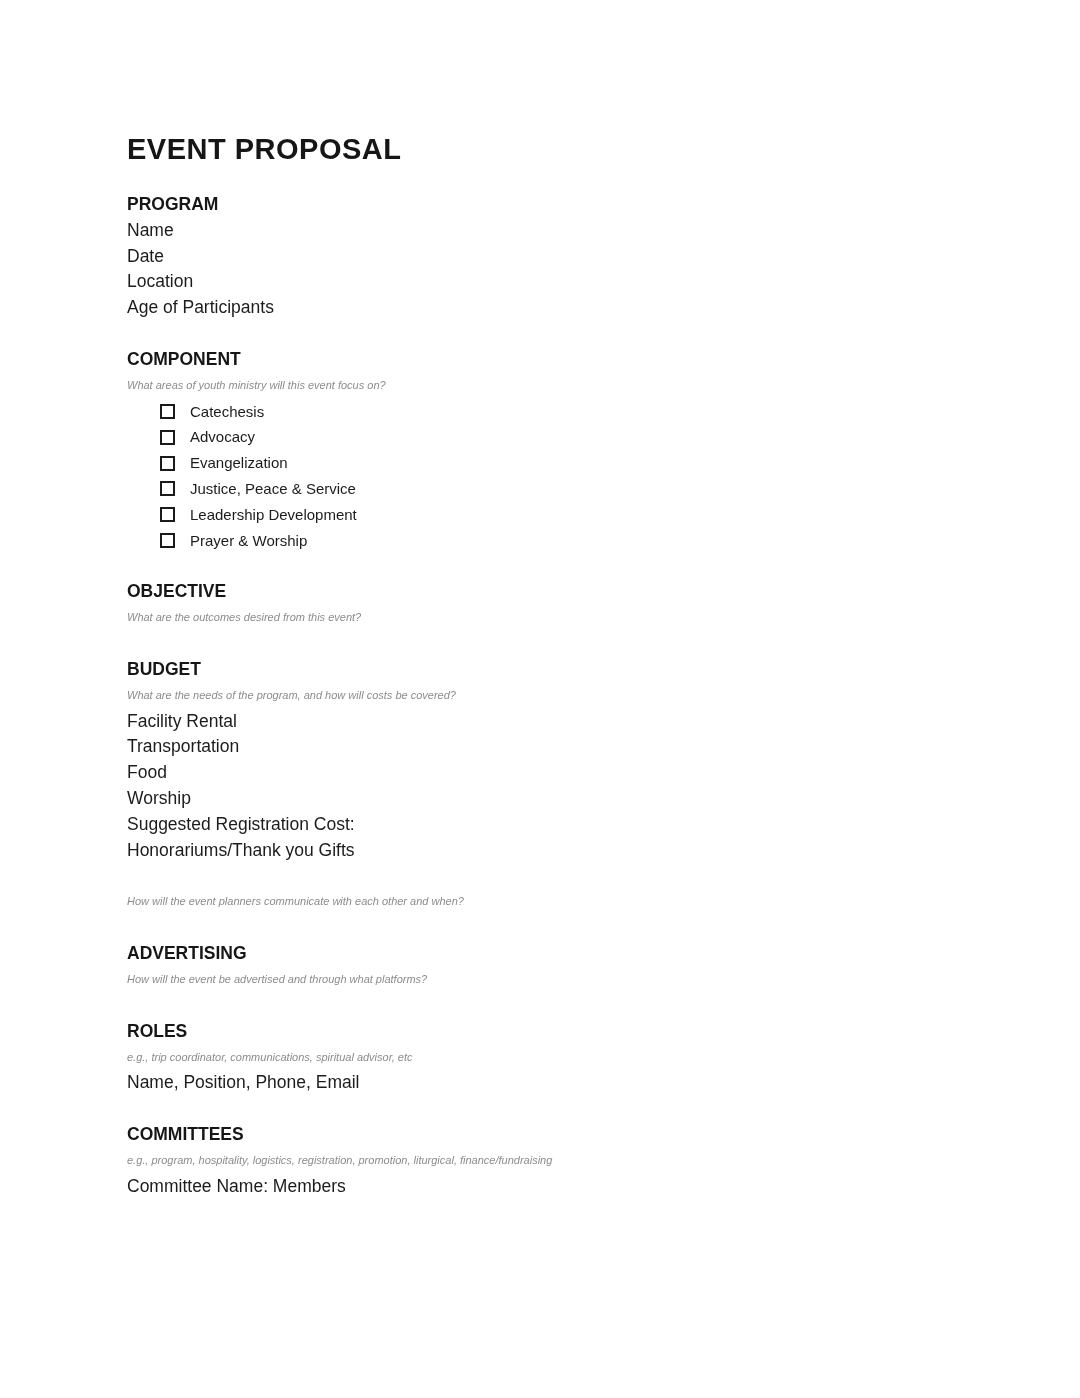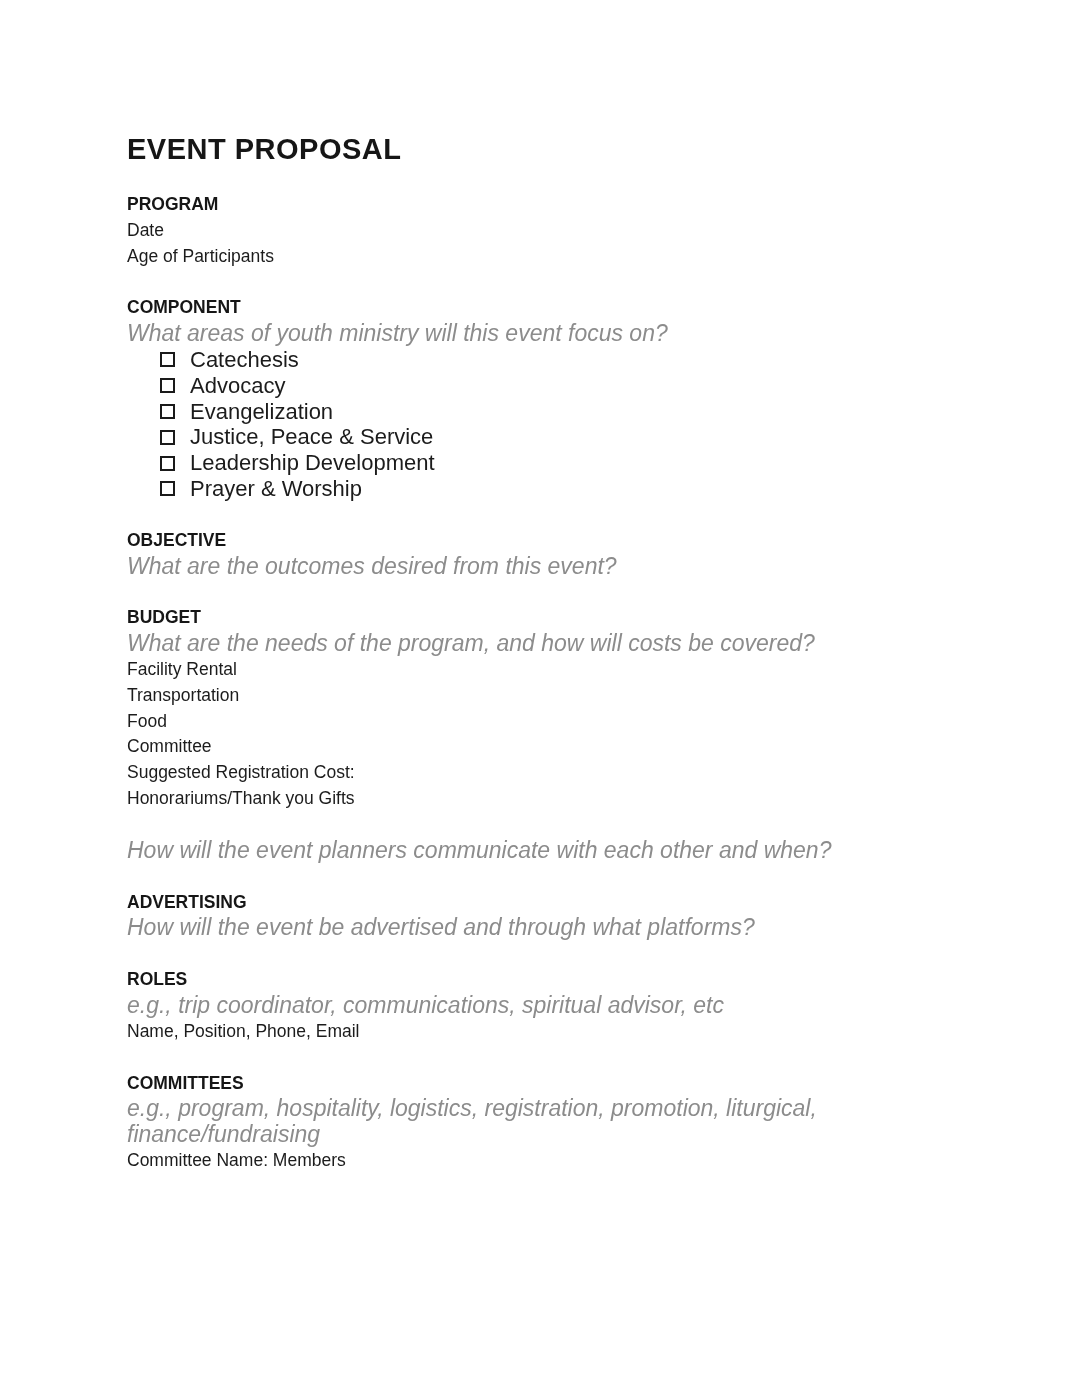--- a/index.html
+++ b/index.html
@@ -33,56 +33,58 @@
     line-height: 25.8px;
     color: #161616;
   }
   .line {
     font-size: 17.5px;
     font-weight: 400;
     line-height: 25.8px;
     color: #1c1c1c;
   }
   .prompt {
-    font-size: 23px;
+    font-size: 11px;
     font-style: italic;
     line-height: 25.8px;
     color: #8c8c8c;
   }
   .check-row {
     display: flex;
     align-items: center;
     line-height: 25.8px;
     padding-left: 33px;
   }
   .checkbox {
     display: inline-block;
     width: 15px;
     height: 15px;
     border: 2.5px solid #1a1a1a;
     background: #ffffff;
     margin-right: 15px;
     flex: 0 0 auto;
   }
   .check-label {
-    font-size: 22px;
+    font-size: 15px;
     line-height: 25.8px;
     color: #1c1c1c;
   }
 </style>
 </head>
 <body>
 
 <div class="page">
 
   <h1 class="doc-title">EVENT PROPOSAL</h1>
 
   <section class="section">
     <h2 class="section-heading">PROGRAM</h2>
+    <p class="line">Name</p>
     <p class="line">Date</p>
+    <p class="line">Location</p>
     <p class="line">Age of Participants</p>
   </section>
 
   <section class="section">
     <h2 class="section-heading">COMPONENT</h2>
     <p class="prompt">What areas of youth ministry will this event focus on?</p>
     <div class="check-row">
       <span class="checkbox"></span>
       <span class="check-label">Catechesis</span>
     </div>
@@ -112,21 +114,21 @@
     <h2 class="section-heading">OBJECTIVE</h2>
     <p class="prompt">What are the outcomes desired from this event?</p>
   </section>
 
   <section class="section">
     <h2 class="section-heading">BUDGET</h2>
     <p class="prompt">What are the needs of the program, and how will costs be covered?</p>
     <p class="line">Facility Rental</p>
     <p class="line">Transportation</p>
     <p class="line">Food</p>
-    <p class="line">Committee</p>
+    <p class="line">Worship</p>
     <p class="line">Suggested Registration Cost:</p>
     <p class="line">Honorariums/Thank you Gifts</p>
   </section>
 
   <section class="section">
     <p class="prompt">How will the event planners communicate with each other and when?</p>
   </section>
 
   <section class="section">
     <h2 class="section-heading">ADVERTISING</h2>

